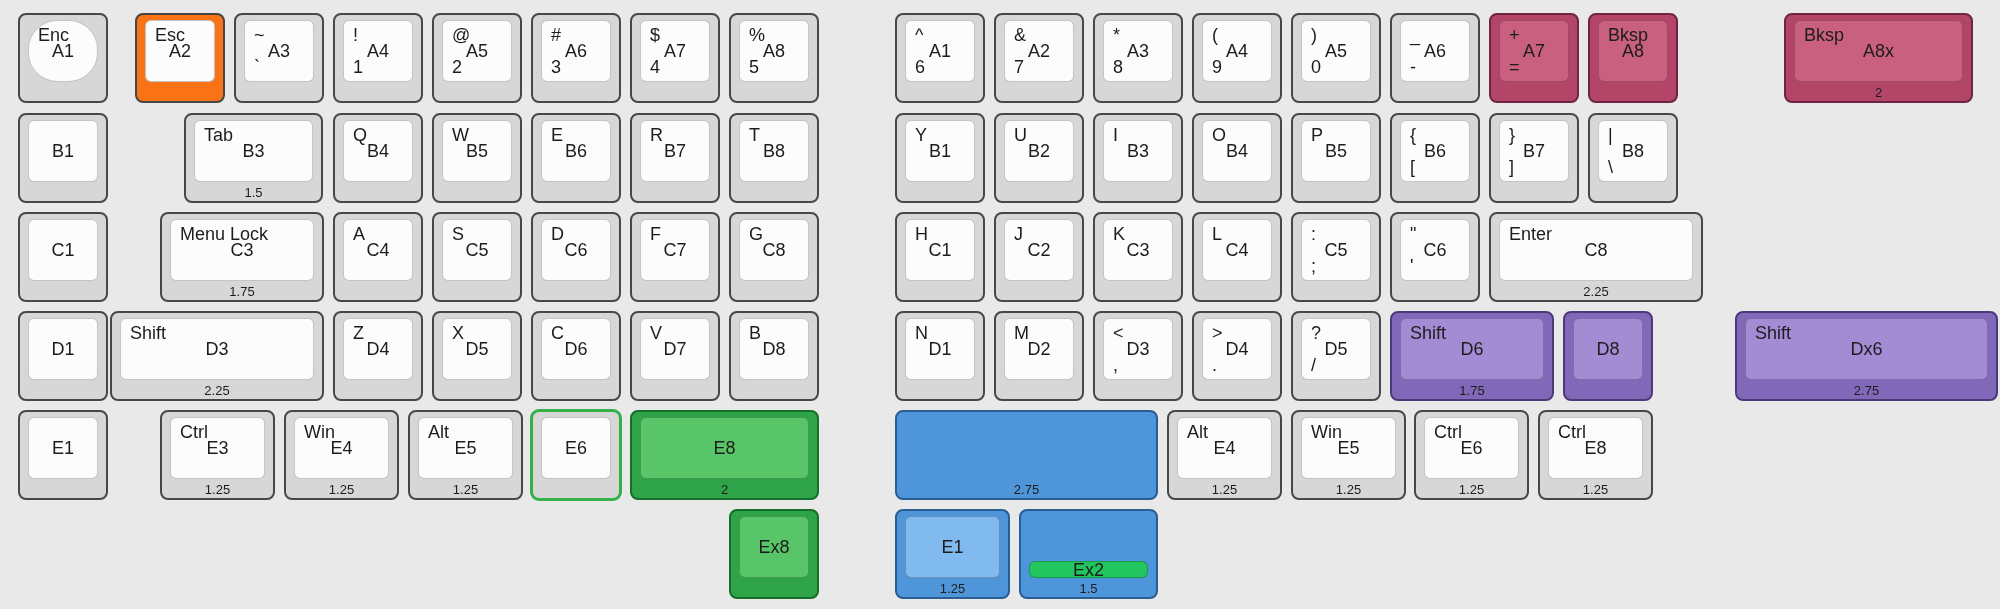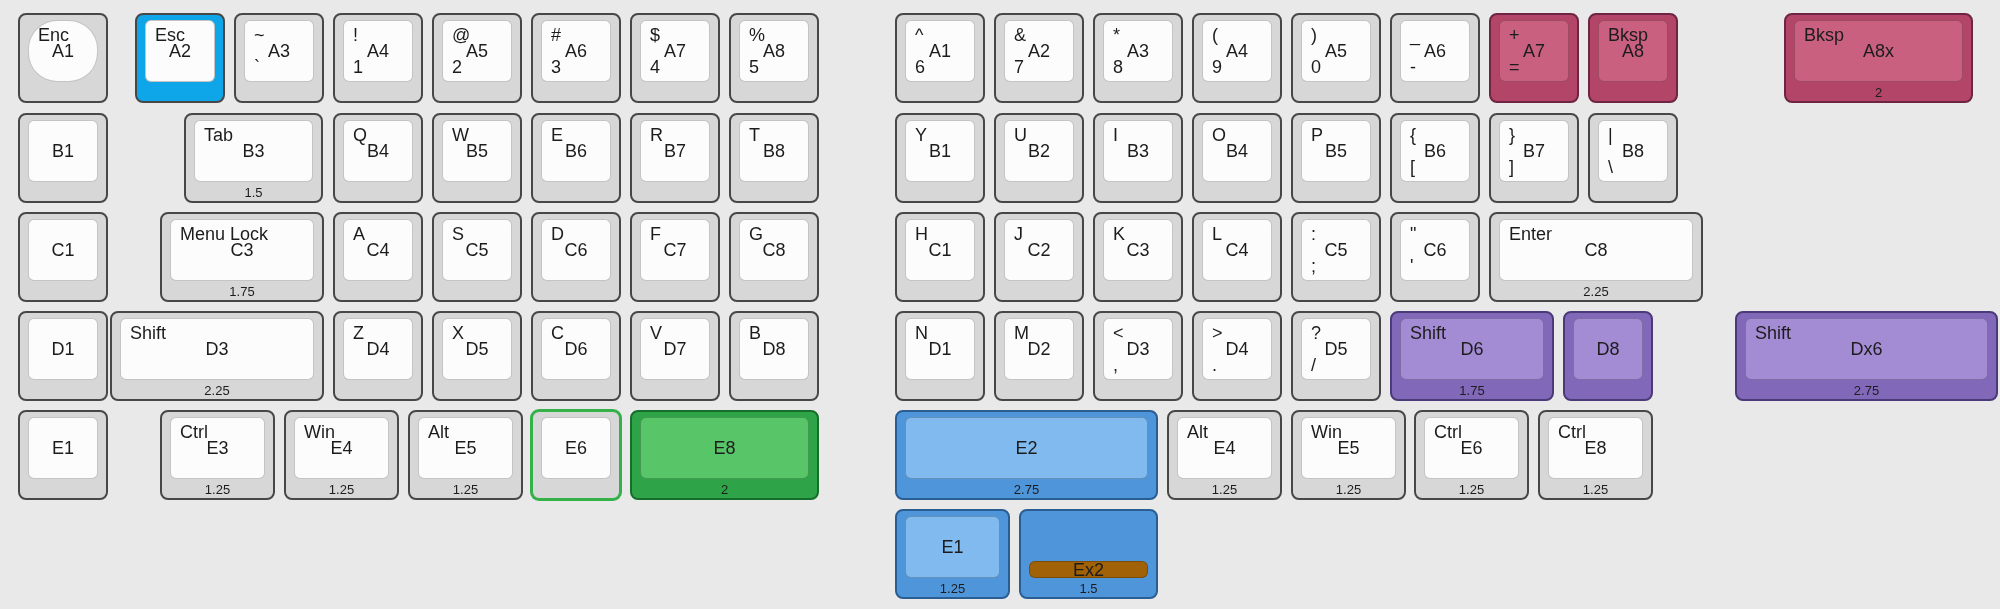--- a/index.html
+++ b/index.html
@@ -66,21 +66,21 @@
 </head>
 <body style="background: rgb(233, 233, 233);">
 
 <div class="board">
     <div class="key" style="left: 18px; top: 13px; width: 90px; height: 90px; background: rgb(215, 215, 215); border-color: rgb(71, 71, 71);">
       <div class="face" style="background: rgb(252, 252, 252); border-radius: 29px;">
         <span class="legend">Enc</span>
         <span class="matrix">A1</span>
       </div>
     </div>
-    <div class="key" style="left: 135px; top: 13px; width: 90px; height: 90px; background: #0ea5e9; border-color: rgb(71, 71, 71);">
+    <div class="key" style="left: 135px; top: 13px; width: 90px; height: 90px; background: #f97316; border-color: rgb(71, 71, 71);">
       <div class="face" style="background: rgb(252, 252, 252);">
         <span class="legend">Esc</span>
         <span class="matrix">A2</span>
       </div>
     </div>
     <div class="key" style="left: 234px; top: 13px; width: 90px; height: 90px; background: rgb(215, 215, 215); border-color: rgb(71, 71, 71);">
       <div class="face" style="background: rgb(252, 252, 252);">
         <span class="legend">~</span>
         <span class="matrix">A3</span>
         <span class="sub">`</span>
@@ -488,23 +488,20 @@
         <span class="matrix">E6</span>
       </div>
     </div>
     <div class="key" style="left: 630px; top: 410px; width: 189px; height: 90px; background: rgb(47, 163, 71); border-color: rgb(21, 110, 41);">
       <div class="face" style="background: rgb(88, 197, 104);">
         <span class="matrix">E8</span>
       </div>
       <span class="size-label">2</span>
     </div>
     <div class="key" style="left: 895px; top: 410px; width: 263px; height: 90px; background: rgb(79, 149, 217); border-color: rgb(42, 93, 146);">
-      <div class="face" style="background: rgb(128, 186, 238);">
-        <span class="matrix">E2</span>
-      </div>
       <span class="size-label">2.75</span>
     </div>
     <div class="key" style="left: 1167px; top: 410px; width: 115px; height: 90px; background: rgb(215, 215, 215); border-color: rgb(71, 71, 71);">
       <div class="face" style="background: rgb(252, 252, 252);">
         <span class="legend">Alt</span>
         <span class="matrix">E4</span>
       </div>
       <span class="size-label">1.25</span>
     </div>
     <div class="key" style="left: 1291px; top: 410px; width: 115px; height: 90px; background: rgb(215, 215, 215); border-color: rgb(71, 71, 71);">
@@ -520,26 +517,31 @@
         <span class="matrix">E6</span>
       </div>
       <span class="size-label">1.25</span>
     </div>
     <div class="key" style="left: 1538px; top: 410px; width: 115px; height: 90px; background: rgb(215, 215, 215); border-color: rgb(71, 71, 71);">
       <div class="face" style="background: rgb(252, 252, 252);">
         <span class="legend">Ctrl</span>
         <span class="matrix">E8</span>
       </div>
       <span class="size-label">1.25</span>
+    </div>
+    <div class="key" style="left: 729px; top: 509px; width: 90px; height: 90px; background: rgb(47, 163, 71); border-color: rgb(21, 110, 41);">
+      <div class="face" style="background: rgb(88, 197, 104);">
+        <span class="matrix">Ex8</span>
+      </div>
     </div>
     <div class="key" style="left: 895px; top: 509px; width: 115px; height: 90px; background: rgb(79, 149, 217); border-color: rgb(42, 93, 146);">
       <div class="face" style="background: rgb(128, 186, 238);">
         <span class="matrix">E1</span>
       </div>
       <span class="size-label">1.25</span>
     </div>
     <div class="key" style="left: 1019px; top: 509px; width: 139px; height: 90px; background: rgb(79, 149, 217); border-color: rgb(42, 93, 146);">
-      <div class="face" style="background: #a16207; margin-top: 45px;">
+      <div class="face" style="background: #22c55e; margin-top: 45px;">
         <span class="matrix">Ex2</span>
       </div>
       <span class="size-label">1.5</span>
     </div>
   </div>
 
 </body></html>

